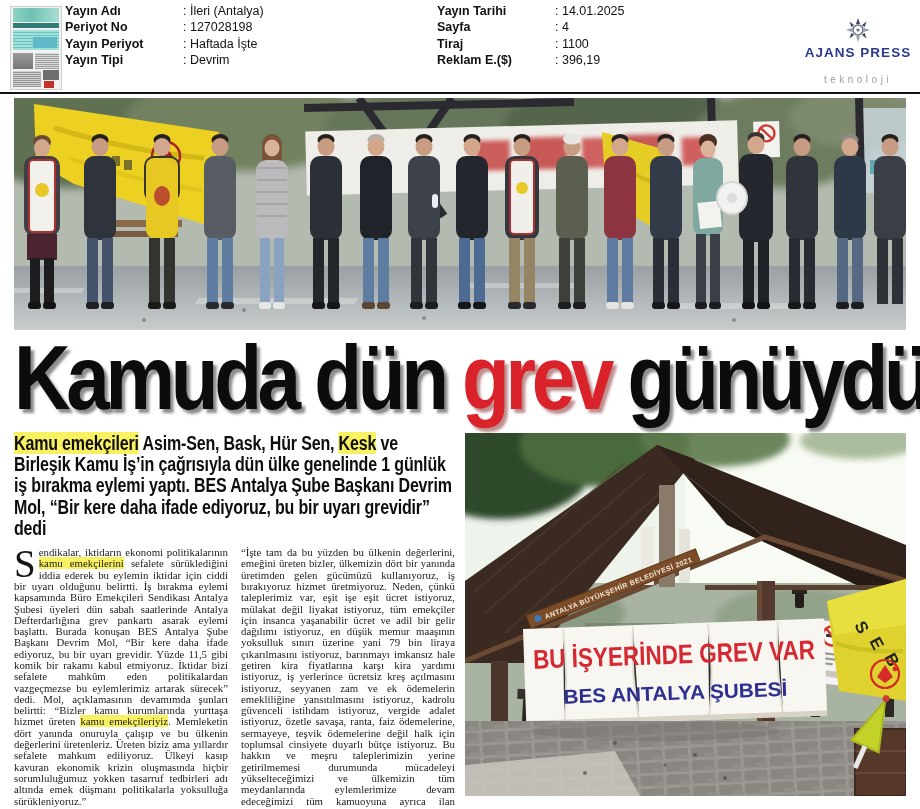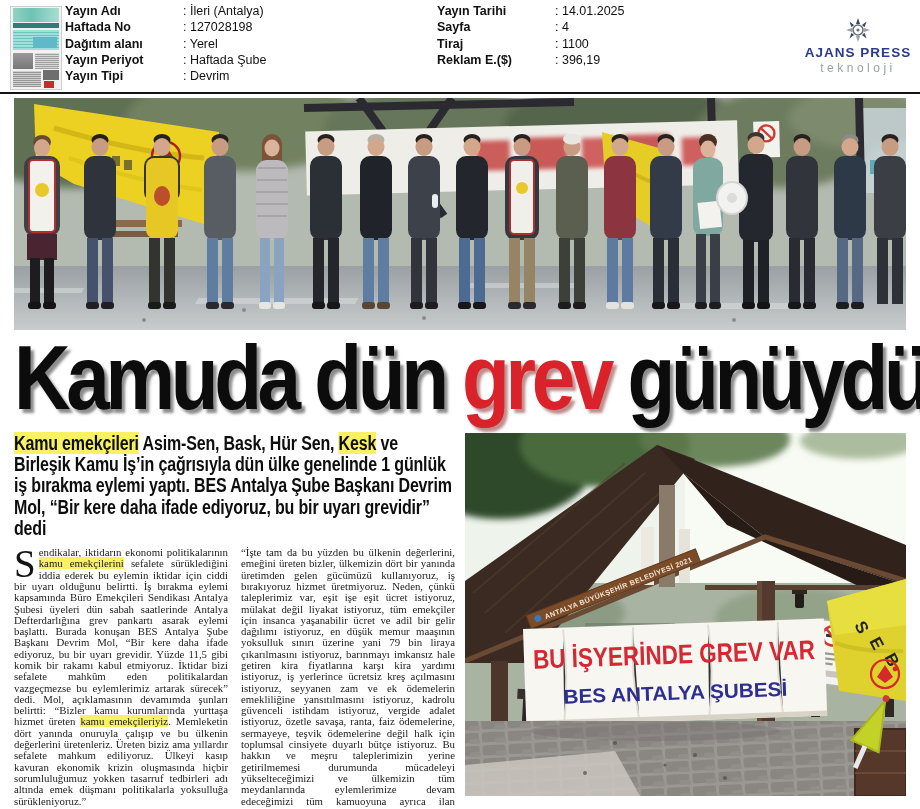--- a/index.html
+++ b/index.html
@@ -19,21 +19,21 @@
   .thumb .t-red{position:absolute;left:33px;top:74px;width:10px;height:7px;background:#c23028;}
   .meta{position:absolute;top:3px;font-size:12.5px;line-height:16.3px;}
   .meta .row{display:flex;}
   .meta .label{font-weight:bold;width:118px;flex:0 0 auto;}
   .meta .val{white-space:nowrap;}
   .meta-left{left:65px;}
   .meta-right{left:437px;}
   .logo{position:absolute;right:8px;top:16px;width:108px;text-align:center;}
   .logo-icon{display:block;margin:0 auto 1px;}
   .logo-name{display:block;color:#2b3a8c;font-weight:bold;font-size:13.5px;letter-spacing:1px;white-space:nowrap;}
-  .logo-sub{display:block;color:#9aa0a8;font-size:12px;letter-spacing:3.5px;margin-top:1px;}
+  .logo-sub{display:block;color:#9aa0a8;font-size:10px;letter-spacing:3.5px;margin-top:14px;}
 
   .divider{height:2px;background:#141414;}
 
   
   .article{margin:4px 14px 0;}
   .photo-main{display:block;width:892px;height:232px;}
 
   .headline{margin-top:2px;height:96px;white-space:nowrap;font-weight:bold;font-size:90px;line-height:92px;letter-spacing:-5px;color:#0c0c0c;transform:scaleX(0.87);transform-origin:0 50%;text-shadow:4px 4px 3px rgba(45,45,45,.55);}
   .headline .em{color:#d9222a;text-shadow:4px 4px 3px rgba(125,30,30,.5);}
 
@@ -64,30 +64,26 @@
     <div class="t-g4"></div>
     <div class="t-red"></div>
   </div>
 
   <div class="meta meta-left">
     <div class="row">
         <span class="label">Yayın Adı</span>
         <span class="val">: İleri (Antalya)</span>
       </div>
     <div class="row">
-        <span class="label">Haftada No</span>
+        <span class="label">Periyot No</span>
         <span class="val">: 127028198</span>
       </div>
     <div class="row">
-        <span class="label">Dağıtım alanı</span>
-        <span class="val">: Yerel</span>
-      </div>
-    <div class="row">
         <span class="label">Yayın Periyot</span>
-        <span class="val">: Haftada Şube</span>
+        <span class="val">: Haftada İşte</span>
       </div>
     <div class="row">
         <span class="label">Yayın Tipi</span>
         <span class="val">: Devrim</span>
       </div>
   </div>
 
   <div class="meta meta-right">
     <div class="row">
         <span class="label">Yayın Tarihi</span>

